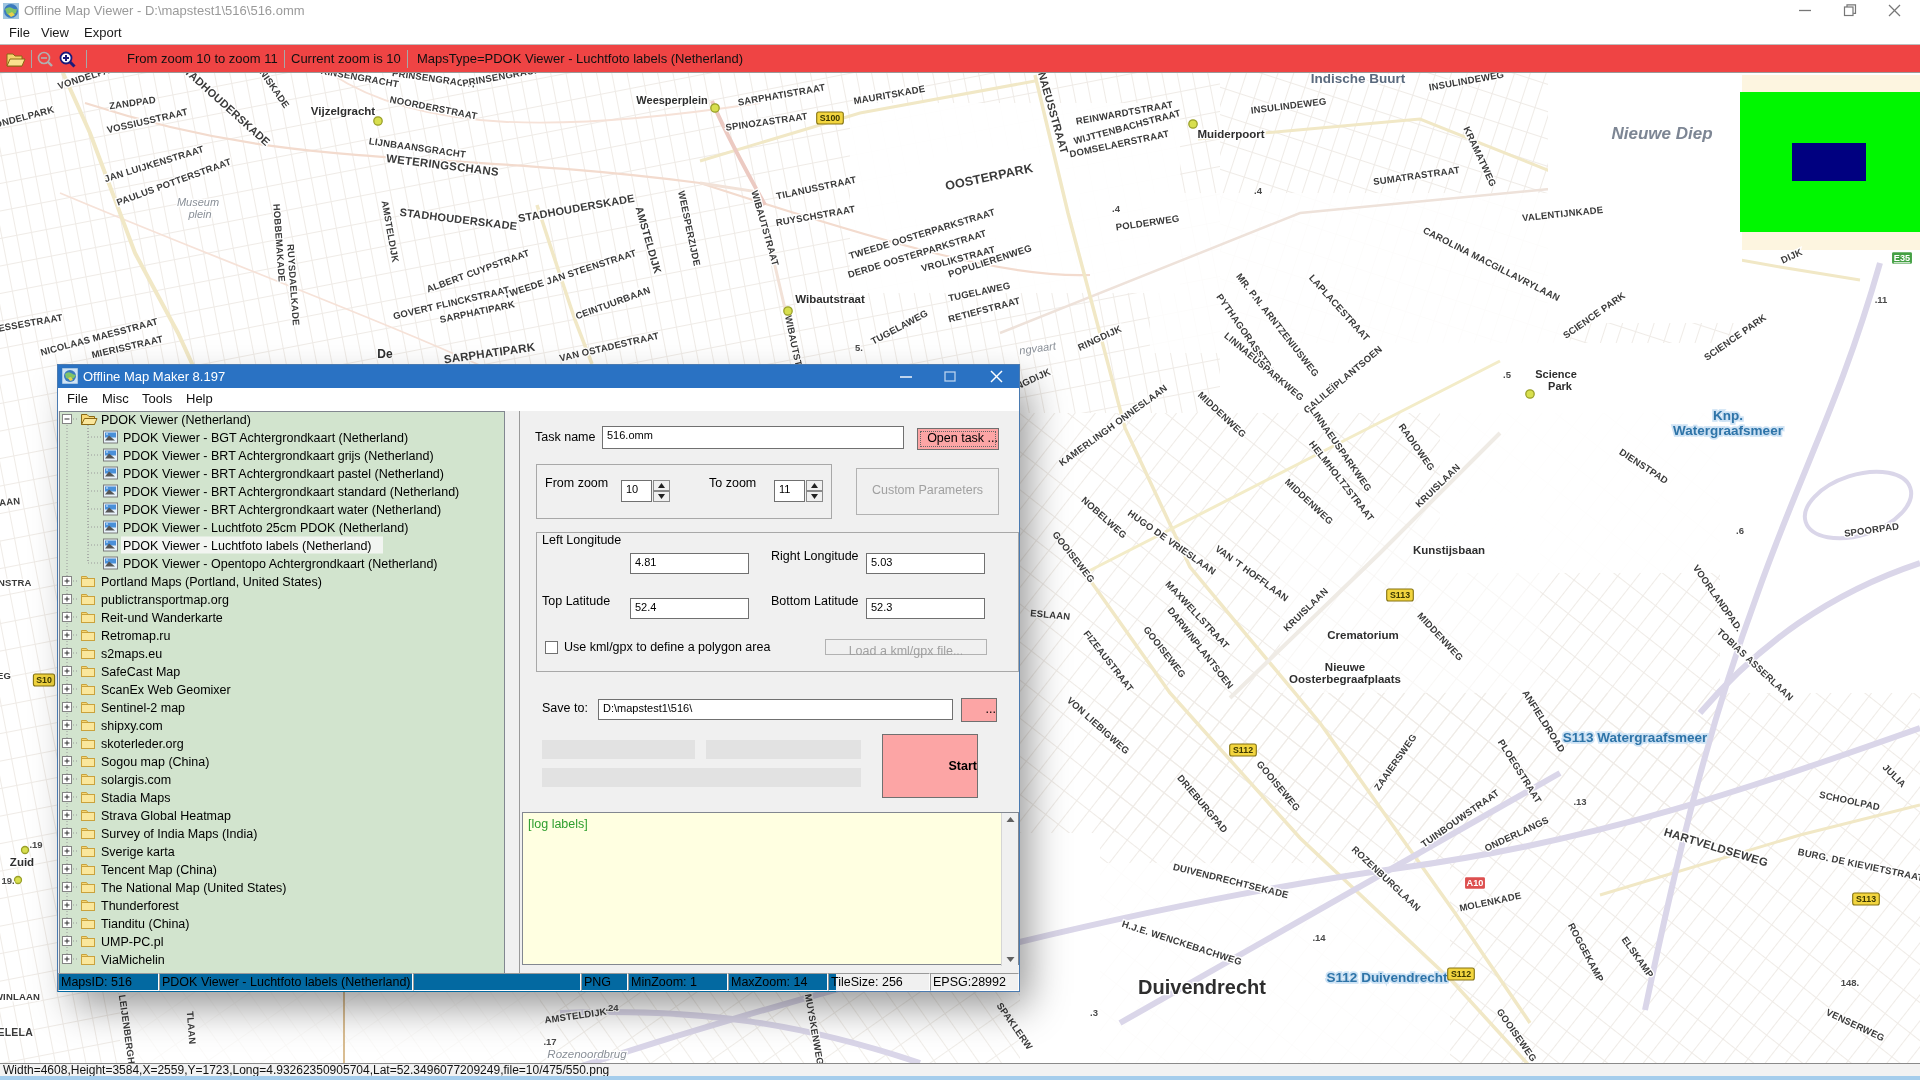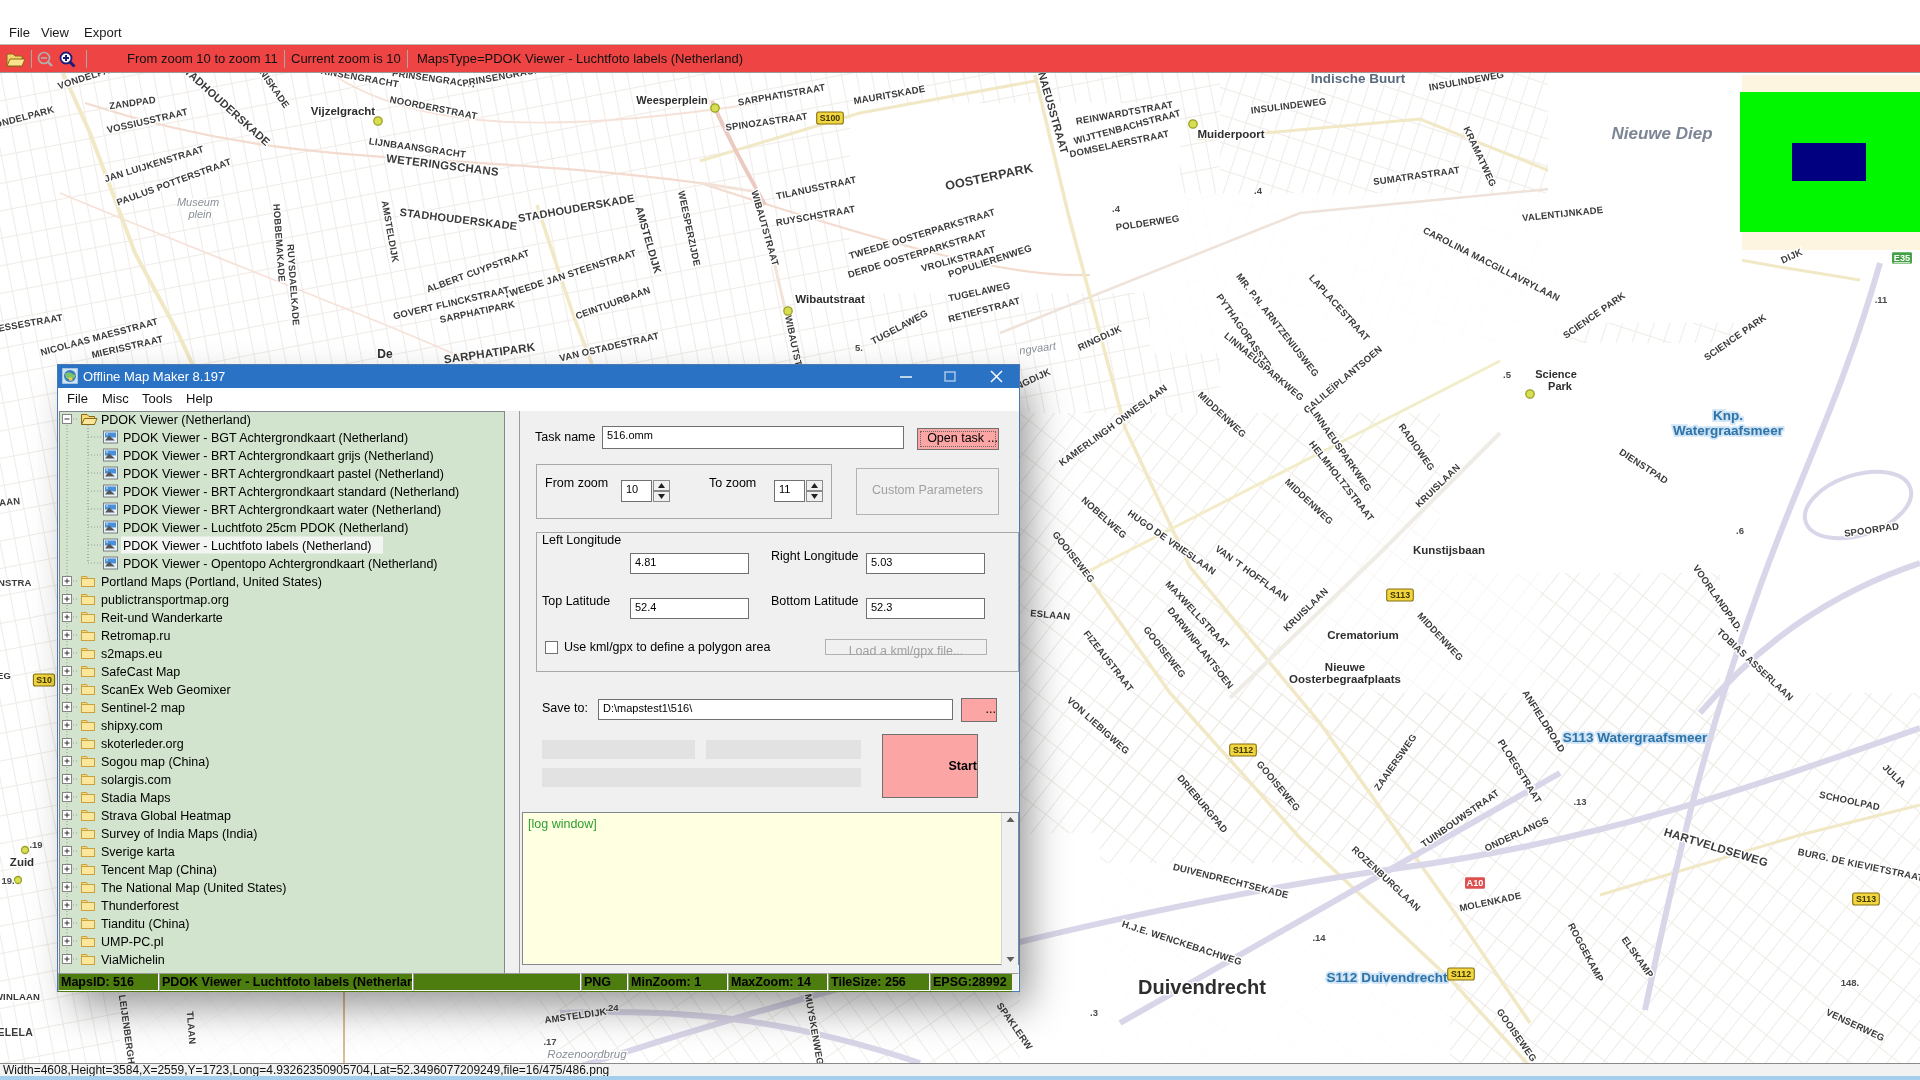--- a/index.html
+++ b/index.html
@@ -29,21 +29,21 @@
 #rpanelbg { position:absolute; left:461px; top:46px; width:500px; height:563px; background:#f0f0f0; border-left:1px solid #9a9a9a; }
 .lbl { position:absolute; font-size:12.5px; color:#000; white-space:nowrap; }
 .inp { position:absolute; background:#fff; border:1px solid #707070; font-size:11px; color:#000; padding:2px 0 8px 4px; white-space:nowrap; }
 .btn { position:absolute; background:#fca5a5; border:1px solid #707070; font-size:12.5px; color:#000; text-align:right; }
 .btnd { position:absolute; background:#f0f0f0; border:1px solid #b2b2b2; font-size:12.5px; color:#a0a0a0; text-align:center; }
 .grp { position:absolute; border:1px solid #a8a8a8; }
 .pbar { position:absolute; background:#e2e2e2; }
 #logwin { position:absolute; left:464px; top:447px; width:497px; height:153px; background:#ffffe1; border:1px solid #828790; }
 #logwin .txt { position:absolute; left:5px; top:4px; color:#2e9e2e; font-size:12.5px; }
 #logsb { position:absolute; right:0; top:0; width:17px; height:153px; background:#f0f0f0; border-left:1px solid #d5d5d5; }
-#dstatus { position:absolute; left:0; top:608px; width:954px; height:19px; background:#4d7c0f; font-size:12.5px;font-weight:bold; }
+#dstatus { position:absolute; left:0; top:608px; width:778px; height:19px; background:#0369a1; font-size:12.5px; }
 #dstatus div { position:absolute; top:0; height:18px; border:1px solid; border-color:#9a9a9a #fdfdfd #fdfdfd #9a9a9a; padding:1px 2px 0 2px; white-space:nowrap; overflow:hidden; }
 </style>
 </head>
 <body>
 <div id="stage">
   <div id="map"><svg id="mapsvg" width="1920" height="990">
 <style>
 text{font-family:"Liberation Sans",sans-serif;}
 .st{font-weight:bold;font-size:9.5px;fill:#3a3a3a;stroke:#ffffff;stroke-width:2.6px;paint-order:stroke;letter-spacing:0.2px;text-anchor:middle;}
 .dk{font-weight:bold;font-size:10.5px;fill:#2e2e2e;stroke:#ffffff;stroke-width:2.6px;paint-order:stroke;text-anchor:middle;}
@@ -306,20 +306,36 @@
 <text class="st" transform="translate(123 952) rotate(82)">N LEIJENBERGH</text>
 <text class="st" transform="translate(188 955) rotate(86)">TLAAN</text>
 <text class="st" transform="translate(576 946) rotate(-8)">AMSTELDIJK</text>
 <text class="num" x="612" y="938">.24</text>
 <text class="num" x="550" y="972">.17</text>
 <text class="it" style="font-size:11.5px" x="587" y="985">Rozenoordbrug</text>
 <text class="st" transform="translate(811 957) rotate(80)">MUYSKENWEG</text>
 <text class="st" transform="translate(1012 955) rotate(55)">SPAKLERW</text>
 </svg></div>
 
+  <div id="titlebar">
+    <svg style="position:absolute;left:3px;top:3px" width="16" height="16">
+        <rect x="0" y="0" width="16" height="16" fill="#9ec4e0"></rect>
+        <circle cx="8" cy="8" r="7" fill="#3a7abf"></circle>
+        <path d="M2 6 Q6 3 9 5 T14 6 L13 10 Q8 13 4 11 Z" fill="#7ec36a"></path>
+        <path d="M5 11 L9 9 L12 12 L8 14 Z" fill="#e8d24a"></path>
+      </svg>
+    <span class="ttl">Offline Map Viewer - D:\mapstest1\516\516.omm</span>
+    <svg id="winbtns2" style="position:absolute;right:0;top:0" width="140" height="22">
+        <line x1="19" y1="10.5" x2="31" y2="10.5" stroke="#777" stroke-width="1.3"></line>
+        <rect x="64.5" y="7" width="8.5" height="8.5" fill="none" stroke="#777" stroke-width="1.2"></rect>
+        <path d="M67 7 V4.8 H75.5 V13.4 H73.2" fill="none" stroke="#777" stroke-width="1.2"></path>
+        <line x1="109" y1="5" x2="120" y2="16" stroke="#777" stroke-width="1.2"></line>
+        <line x1="120" y1="5" x2="109" y2="16" stroke="#777" stroke-width="1.2"></line>
+      </svg>
+  </div>
   <div id="menubar">
     <span style="left:9px">File</span>
       <span style="left:41px">View</span>
       <span style="left:84px">Export</span>
   </div>
   <div id="toolbar">
     <svg style="position:absolute;left:6px;top:6px" width="20" height="17" viewBox="0 0 20 17">
       <path d="M1 3 L7 3 L9 5 L16 5 L16 15 L1 15 Z" fill="#f5d36c" stroke="#8a6914" stroke-width="1"></path>
       <path d="M1 15 L4 8 L19 8 L16 15 Z" fill="#fae28e" stroke="#8a6914" stroke-width="1"></path>
     </svg>
@@ -337,21 +353,21 @@
     </svg>
     <div class="tsep" style="left:86px"></div>
     <span class="ttext" style="left:127px">From zoom 10 to zoom 11</span>
     <div class="tsep" style="left:284px"></div>
     <span class="ttext" style="left:291px">Current zoom is 10</span>
     <div class="tsep" style="left:407px"></div>
     <span class="ttext" style="left:417px">MapsType=PDOK Viewer - Luchtfoto labels (Netherland)</span>
   </div>
 
   <div id="bstatus">
-      <span>Width=4608,Height=3584,X=2559,Y=1723,Long=4.93262350905704,Lat=52.3496077209249,file=16/475/486.png</span>
+      <span>Width=4608,Height=3584,X=2559,Y=1723,Long=4.93262350905704,Lat=52.3496077209249,file=10/475/550.png</span>
     </div>
   <div id="bstrip"></div>
 
   <div id="dlg">
     <div id="dtitle">
       <svg style="position:absolute;left:4px;top:3px" width="16" height="16">
           <rect x="0" y="0" width="16" height="16" fill="#cfe3f5" stroke="#7aa6d0"></rect>
           <circle cx="8" cy="8" r="6" fill="#3a7abf"></circle>
           <path d="M3 6 Q6 3 9 5 T14 7 L12 10 Q8 12 4 10 Z" fill="#7ec36a"></path>
           <path d="M6 10 L9 9 L11 12 L8 13 Z" fill="#e8d24a"></path>
@@ -633,21 +649,21 @@
     <span class="lbl" style="left:484px; top:336px">Save to:</span>
     <div class="inp" style="left:540px; top:334px; width:355px; height:21px">D:\mapstest1\516\</div>
     <div class="btn" style="left:903px; top:333px; width:36px; height:24px; padding-top:3px">...</div>
 
     <div class="pbar" style="left:484px; top:375px; width:153px; height:19px"></div>
     <div class="pbar" style="left:648px; top:375px; width:155px; height:19px"></div>
     <div class="pbar" style="left:484px; top:403px; width:319px; height:19px"></div>
     <div class="btn" style="left:824px; top:369px; width:96px; height:64px; padding-top:24px; font-weight:bold">Start</div>
 
     <div id="logwin">
-      <span class="txt">[log window]</span>
+      <span class="txt">[log labels]</span>
       <div id="logsb">
         <svg width="17" height="153">
           <path d="M8.5 4 L12.5 9 L4.5 9 Z" fill="#606060"></path>
           <path d="M8.5 149 L12.5 144 L4.5 144 Z" fill="#606060"></path>
         </svg>
       </div>
     </div>
 
     <div id="dstatus">
       <div style="left:0px; width:101px">MapsID: 516</div>

